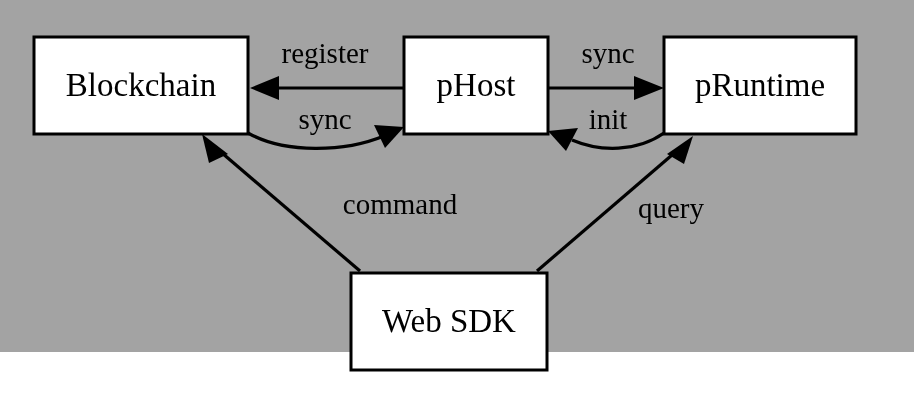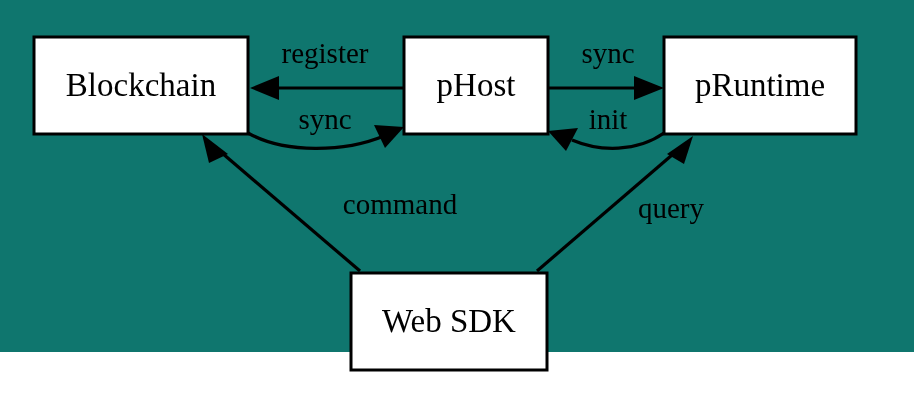--- a/index.html
+++ b/index.html
@@ -10,21 +10,21 @@
   body {
     width: 914px;
     height: 416px;
     overflow: hidden;
     font-family: "Liberation Serif", "DejaVu Serif", serif;
   }
   #diagram-root {
     position: relative;
     width: 914px;
     height: 352px;
-    background: #0f766e;
+    background: #a3a3a3;
   }
   svg#diagram-canvas {
     display: block;
     width: 914px;
     height: 416px;
   }
   .node-box {
     fill: #ffffff;
     stroke: #000000;
     stroke-width: 3;

